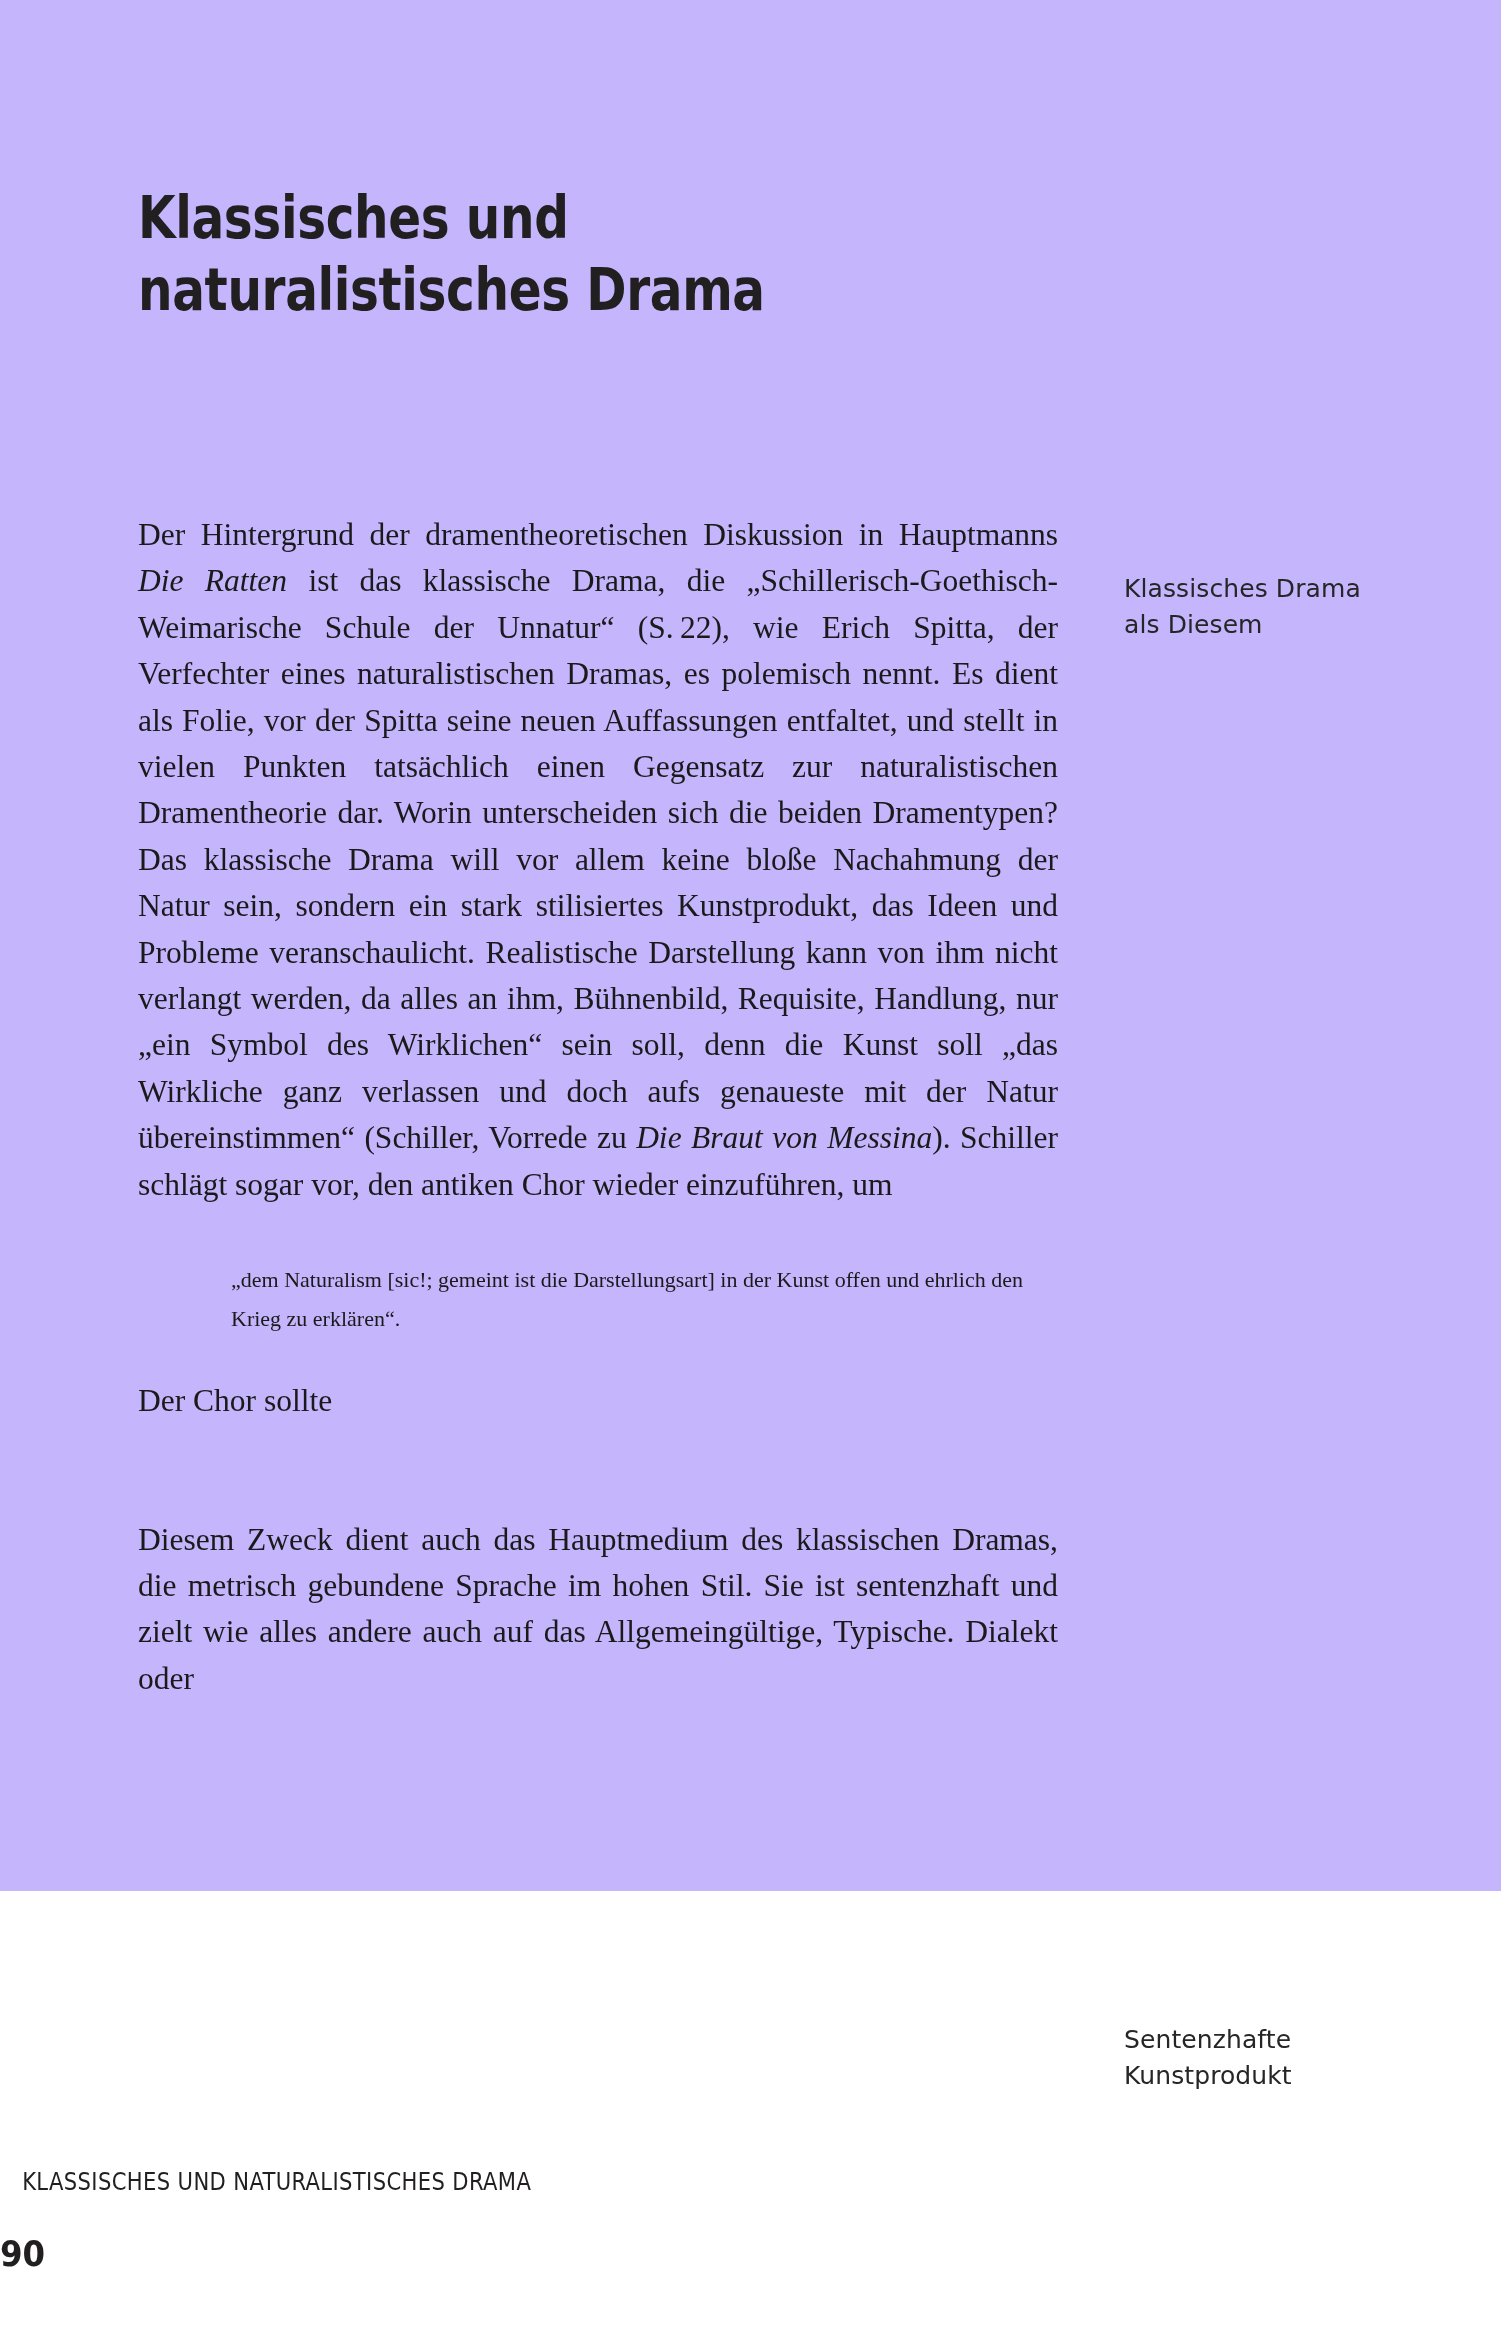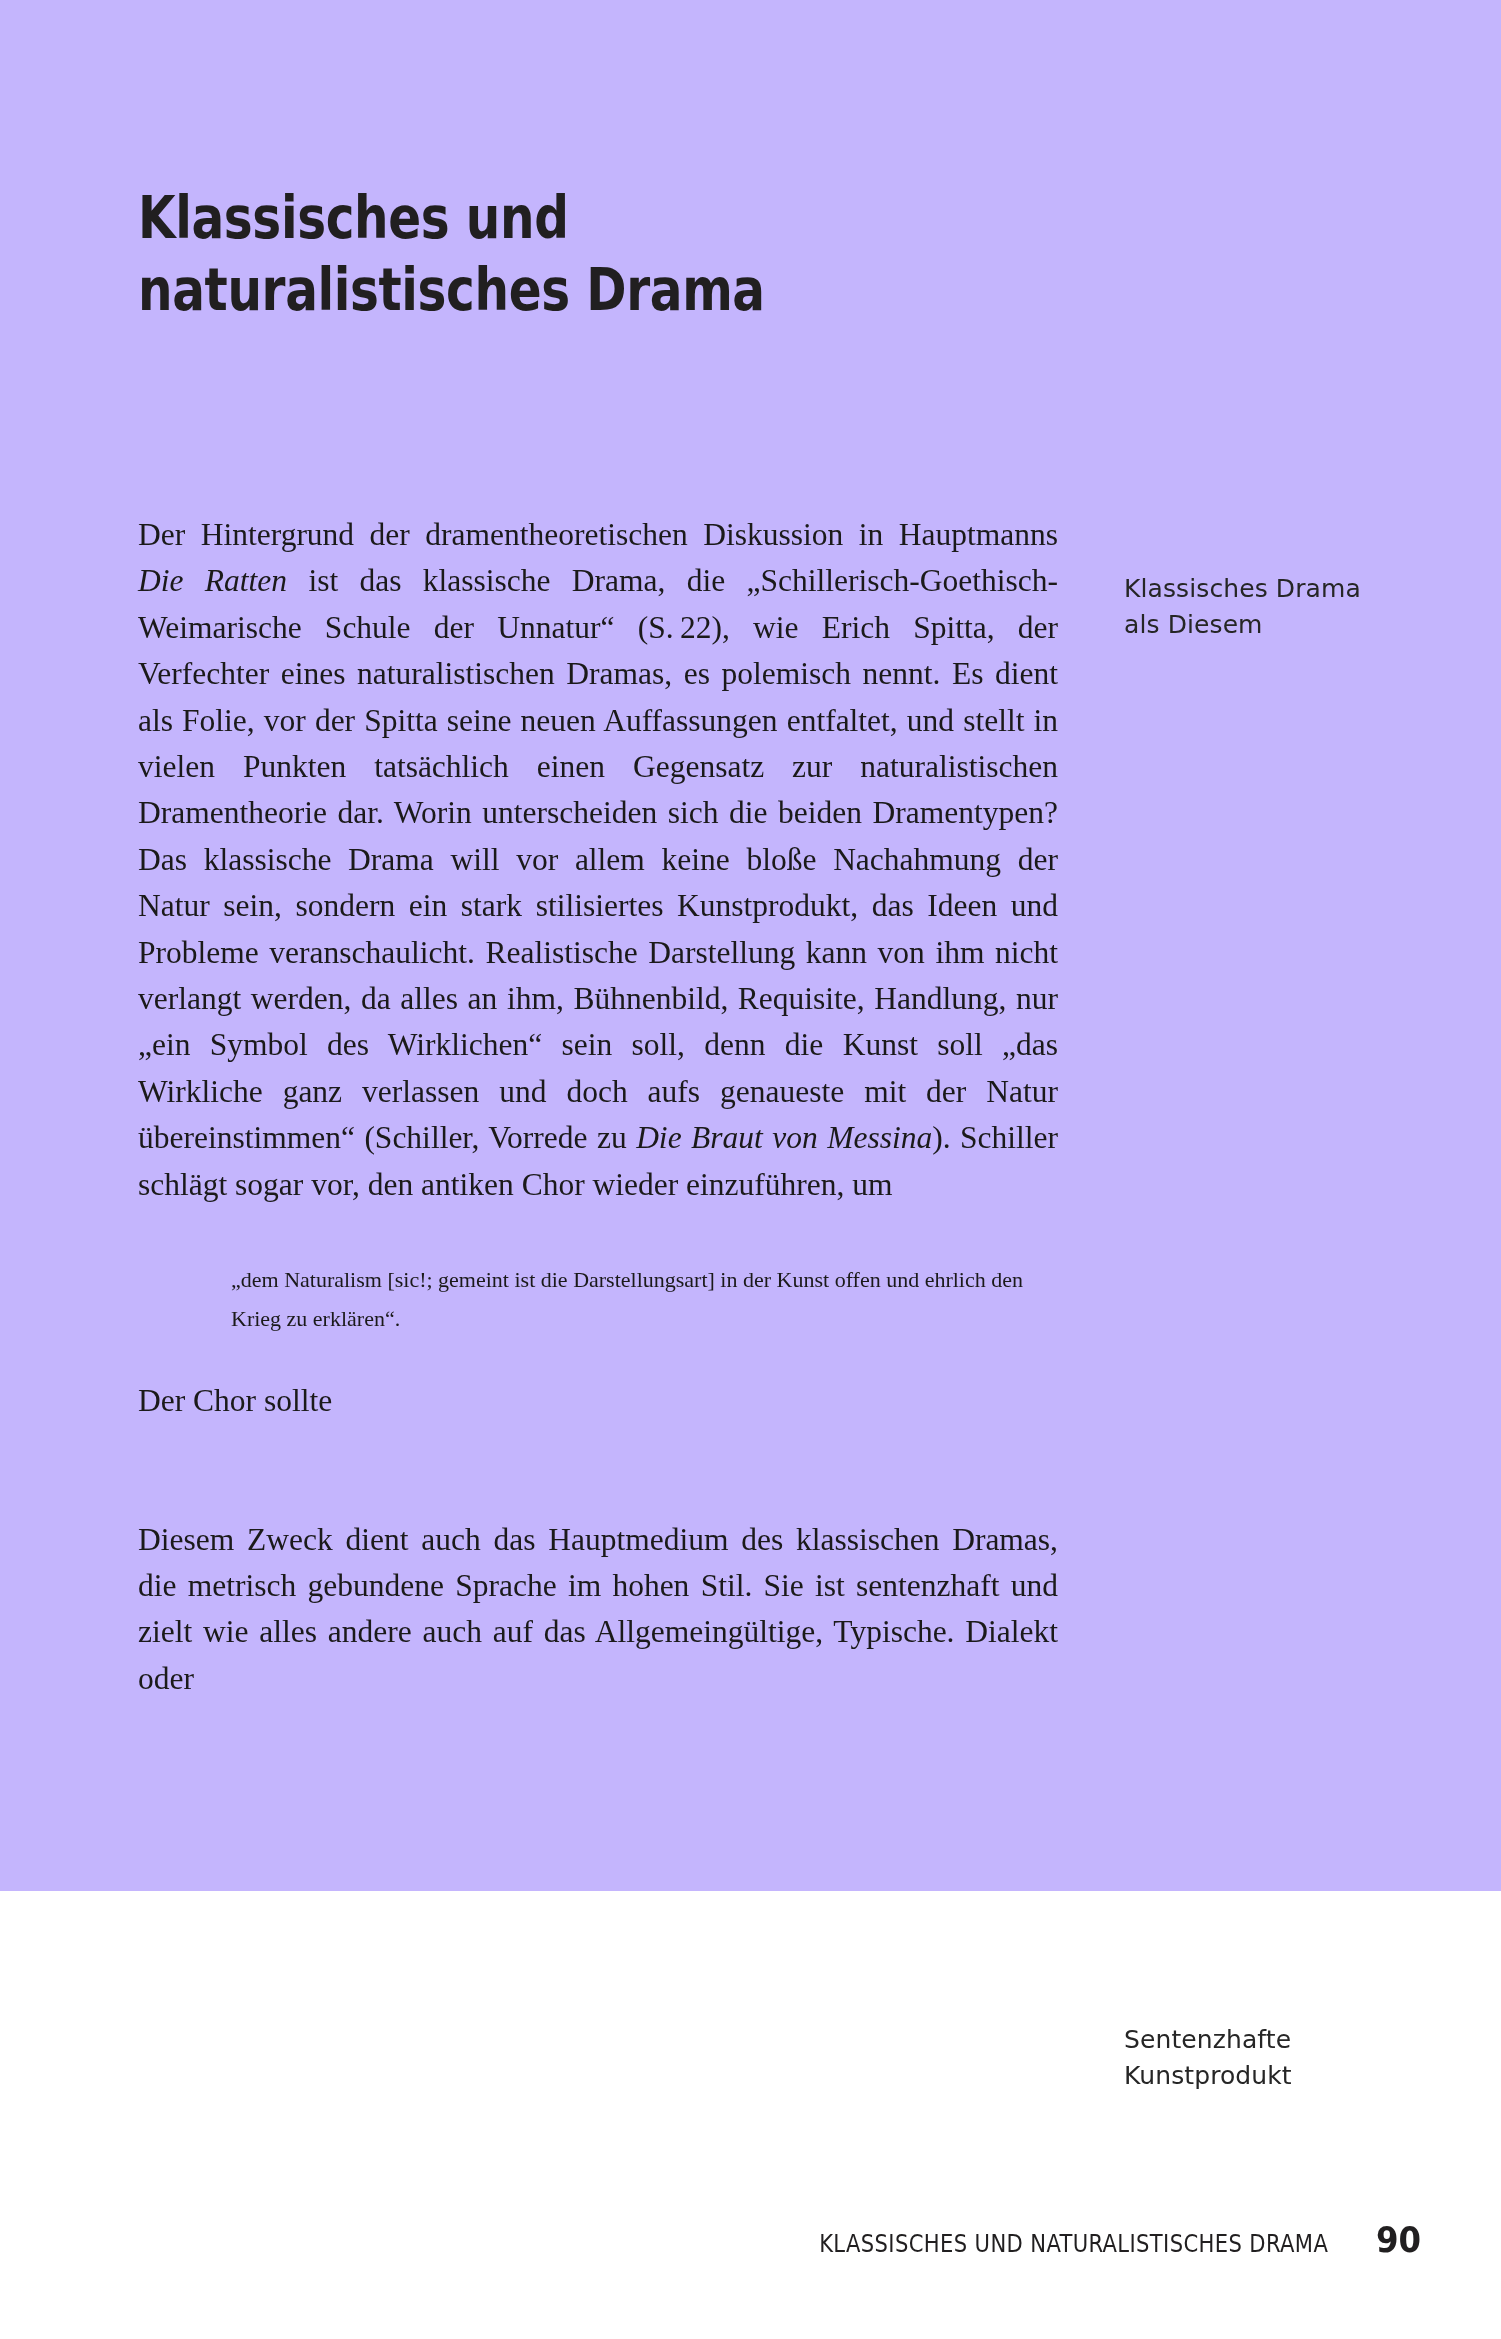--- a/index.html
+++ b/index.html
@@ -100,28 +100,29 @@
   .margin-note .mline { display: block; white-space: nowrap; }
 
   #note-1 { top: 571px; }
   #note-2 { top: 1277px; }
   #note-3 { top: 2022px; }
 
   
   .footer {
     position: absolute;
     left: 0;
-    right: 0;
+    right: 8px;
     top: 2222px;
     height: 50px;
     padding-right: 80px;
     display: flex;
     align-items: baseline;
     justify-content: flex-end;
-    gap: 26px;
+    gap: 40px;
+    flex-direction: column;
   }
   .footer-title {
     font-family: "DejaVu Sans Condensed", "Liberation Sans Narrow", "Liberation Sans", sans-serif;
     font-size: 25.5px;
     letter-spacing: 0.4px;
     color: #211f20;
     font-weight: 400;
     transform: scaleX(0.92);
     transform-origin: right baseline;
     white-space: nowrap;

